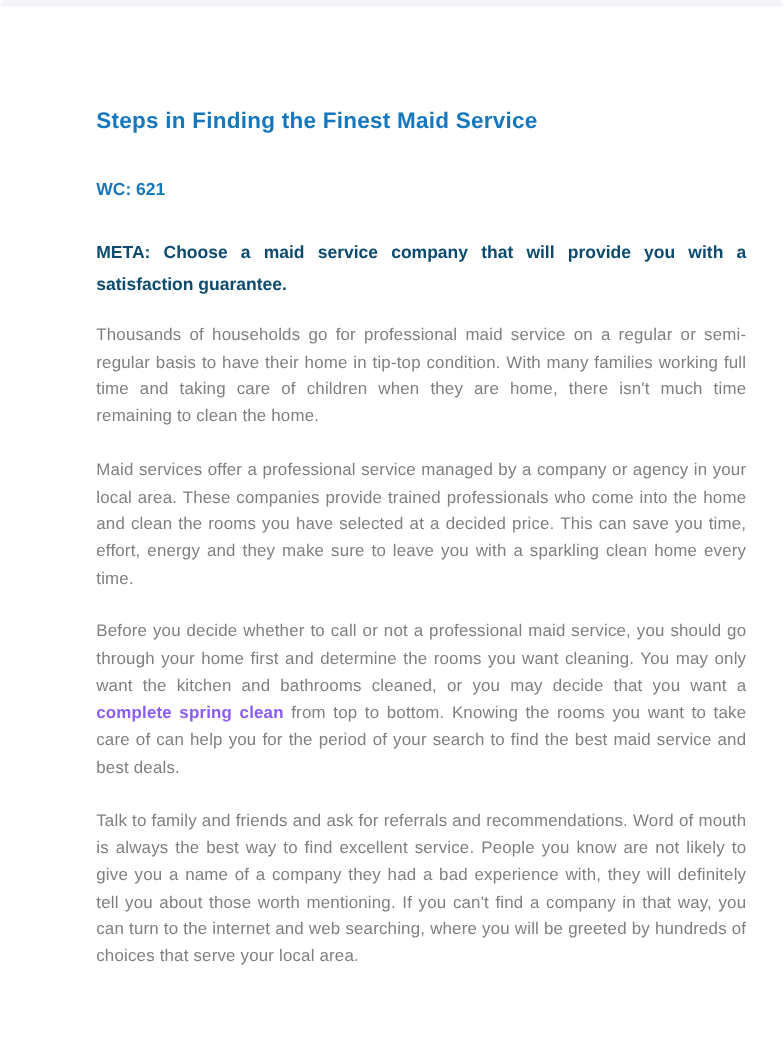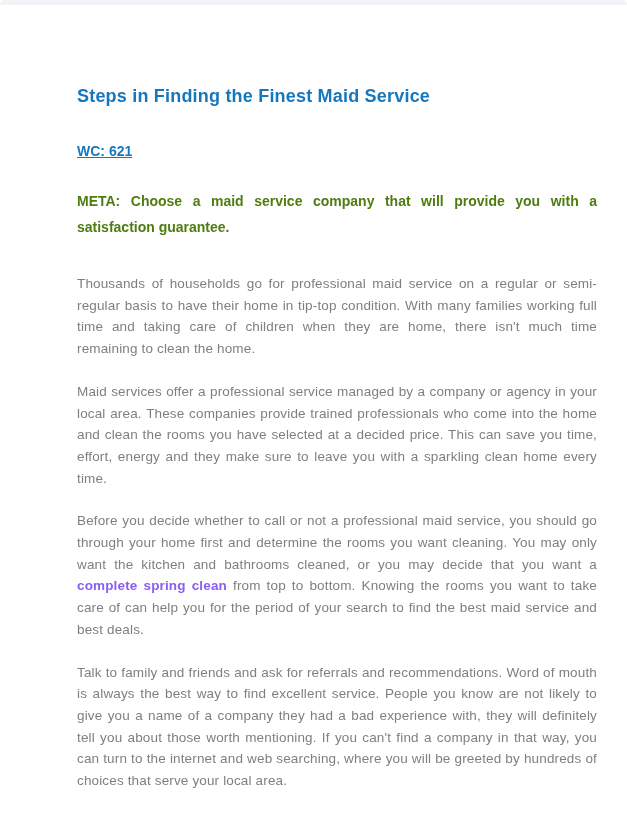--- a/index.html
+++ b/index.html
@@ -34,32 +34,31 @@
     letter-spacing: 0.2px;
     color: #1777bd;
     line-height: 24px;
   }
   .wc-line {
     margin: 34px 0 0 0;
     font-size: 14px;
     font-weight: bold;
     color: #1777bd;
     line-height: 18px;
-    text-decoration: underline;
   }
   .meta-line {
     margin: 28px 0 0 0;
     font-size: 14px;
     font-weight: bold;
-    color: #4d7c0f;
+    color: #0c4a6e;
     line-height: 26px;
     text-align: justify;
   }
   .body-paragraphs {
-    margin-top: 33px;
+    margin-top: 17px;
   }
   .body-para {
     margin: 0 0 21px 0;
     font-size: 13.5px;
     color: #7f7f7f;
     line-height: 21.7px;
     letter-spacing: 0.15px;
     text-align: justify;
   }
   .body-para strong {

